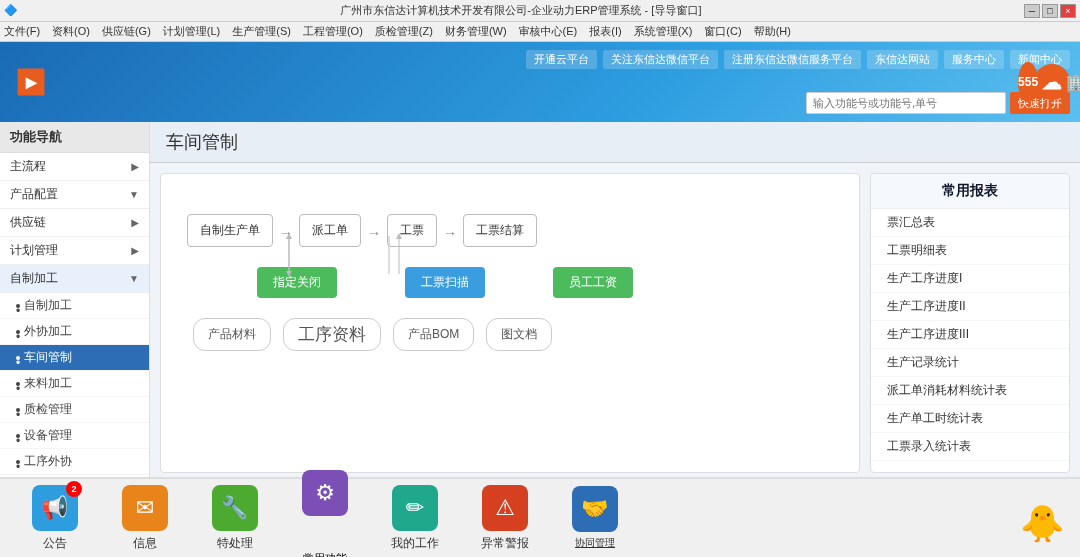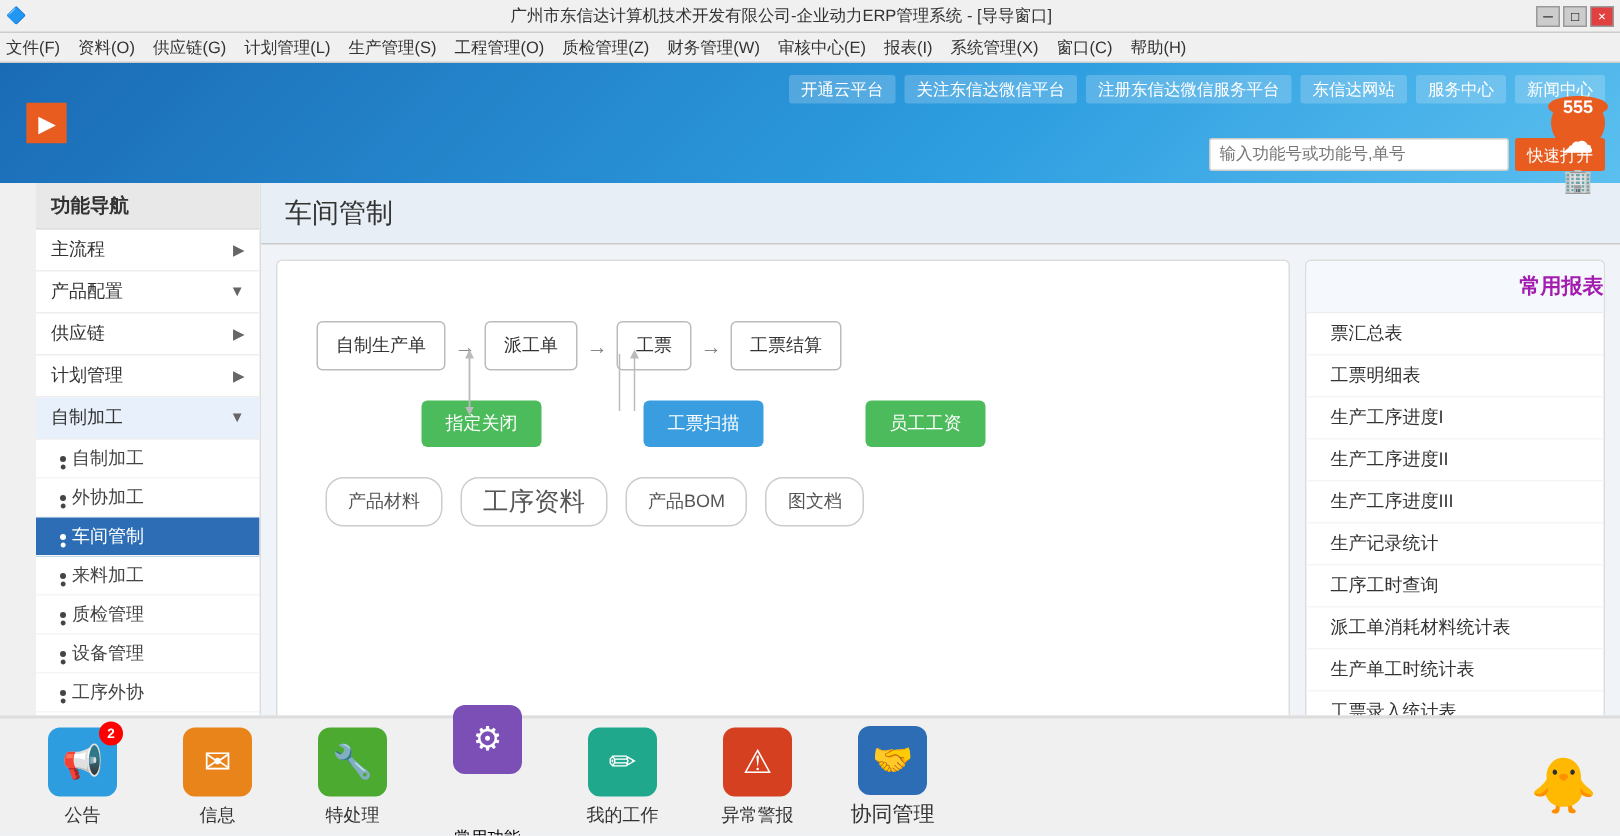--- a/index.html
+++ b/index.html
@@ -73,21 +73,21 @@
     .btn-purple { background: #7b4fb5; }
     .btn-teal { background: #1fa88c; }
     .btn-red { background: #d44020; }
     .btn-navy { background: #2d6db5; }
     .bottom-btn-badge { position: absolute; top: -4px; right: -4px; background: red; color: white; border-radius: 50%; width: 16px; height: 16px; font-size: 9px; display: flex; align-items: center; justify-content: center; font-weight: bold; }
 
     
     #mascot { position: absolute; bottom: 4px; right: 8px; width: 50px; height: 50px; }
 
     
-    #sea-badge { position: absolute; top: 8px; right: 60px; background: #e85c20; color: white; border-radius: 50%; width: 36px; height: 36px; display: flex; align-items: center; justify-content: space-between; font-size: 11px; font-weight: bold; flex-direction: column; }
+    #sea-badge { position: absolute; top: 8px; right: 60px; background: #e85c20; color: white; border-radius: 50%; width: 36px; height: 36px; display: flex; align-items: center; justify-content: center; font-size: 11px; font-weight: bold; }
   </style>
 </head>
 <body>
 
 <div id="titlebar">
   <span style="font-size:11px;">🔷</span>
   <span class="title">广州市东信达计算机技术开发有限公司-企业动力ERP管理系统 - [导导窗口]</span>
   <div class="win-controls">
     <div class="win-btn">─</div>
     <div class="win-btn">□</div>
@@ -134,21 +134,21 @@
 
   <div id="sea-badge" style="position:absolute;right:10px;top:50%;transform:translateY(-50%);display:flex;align-items:center;gap:4px;">
     <div style="width:40px;height:40px;border-radius:50%;background:#e85c20;display:flex;align-items:center;justify-content:center;color:white;font-size:12px;font-weight:bold;">
       <span>555</span>
     </div>
     <span style="color:white;font-size:20px;">☁</span>
     <span style="color:white;font-size:16px;">🏢</span>
   </div>
 </div>
 
-<div id="main" style="display:flex;height:355px;padding-left:24px;">
+<div id="main" style="display:flex;height:355px;">
 
   <div id="sidebar" style="width:150px;background:white;border-right:1px solid #ddd;overflow-y:auto;">
     <div id="sidebar-title" style="background:#e8e8e8;padding:6px 10px;font-weight:bold;font-size:13px;color:#333;border-bottom:1px solid #ddd;">功能导航</div>
 
     <div class="nav-category">
       <span>主流程</span>
       <span class="arrow">▶</span>
     </div>
     <div class="nav-category">
       <span>产品配置</span>
@@ -241,28 +241,27 @@
 
         <div style="display:flex;gap:12px;margin-top:20px;margin-left:16px;">
           <button class="resource-btn" style="background:white;border:1px solid #ccc;border-radius:12px;padding:4px 14px;font-size:12px;color:#555;cursor:pointer;">产品材料</button>
           <button class="resource-btn" style="background:white;border:1px solid #ccc;border-radius:12px;padding:4px 14px;font-size:17px;color:#555;cursor:pointer;">工序资料</button>
           <button class="resource-btn" style="background:white;border:1px solid #ccc;border-radius:12px;padding:4px 14px;font-size:12px;color:#555;cursor:pointer;">产品BOM</button>
           <button class="resource-btn" style="background:white;border:1px solid #ccc;border-radius:12px;padding:4px 14px;font-size:12px;color:#555;cursor:pointer;">图文档</button>
         </div>
       </div>
 
       <div id="right-panel" style="width:200px;background:white;border-left:1px solid #eee;margin:10px 10px 10px 0;border:1px solid #ddd;border-radius:4px;">
-        <div id="right-panel-title" style="text-align:right;font-size:14px;font-weight:bold;color:#a21caf;padding:8px 0;border-bottom:1px solid #eee;background:#f5f8fc;border-radius:4px 4px 0 0;">常用报表</div>
+        <div id="right-panel-title" style="text-align:center;font-size:14px;font-weight:bold;color:#0f172a;padding:8px 0;border-bottom:1px solid #eee;background:#f5f8fc;border-radius:4px 4px 0 0;">常用报表</div>
         <div class="report-item">票汇总表</div>
         <div class="report-item">工票明细表</div>
         <div class="report-item">生产工序进度I</div>
         <div class="report-item">生产工序进度II</div>
         <div class="report-item">生产工序进度III</div>
         <div class="report-item">生产记录统计</div>
-        <div class="report-item">工序工时查询</div>
         <div class="report-item">派工单消耗材料统计表</div>
         <div class="report-item">生产单工时统计表</div>
         <div class="report-item">工票录入统计表</div>
 
       </div>
     </div>
   </div>
 </div>
 
 <div id="bottom-toolbar" style="height:80px;background:#f0f0f0;border-top:2px solid #ddd;display:flex;align-items:center;padding:0 20px;gap:20px;position:relative;">
@@ -288,17 +287,17 @@
   <div class="bottom-btn">
     <div class="bottom-btn-icon btn-teal" style="background:#1fa88c;width:46px;height:46px;border-radius:8px;display:flex;align-items:center;justify-content:center;font-size:22px;color:white;">✏</div>
     <span class="bottom-btn-label" style="font-size:12px;color:#333;">我的工作</span>
   </div>
   <div class="bottom-btn">
     <div class="bottom-btn-icon btn-red" style="background:#d44020;width:46px;height:46px;border-radius:8px;display:flex;align-items:center;justify-content:center;font-size:22px;color:white;">⚠</div>
     <span class="bottom-btn-label" style="font-size:12px;color:#333;">异常警报</span>
   </div>
   <div class="bottom-btn">
     <div class="bottom-btn-icon btn-navy" style="background:#2d6db5;width:46px;height:46px;border-radius:8px;display:flex;align-items:center;justify-content:center;font-size:22px;color:white;">🤝</div>
-    <span class="bottom-btn-label" style="font-size:14px;color:#333;">协同管理</span>
+    <span class="bottom-btn-label" style="font-size:10px;color:#333;text-decoration:underline;">协同管理</span>
   </div>
 
   <div id="mascot" style="position:absolute;right:10px;bottom:4px;font-size:36px;">🐥</div>
 </div>
 
 </body></html>

